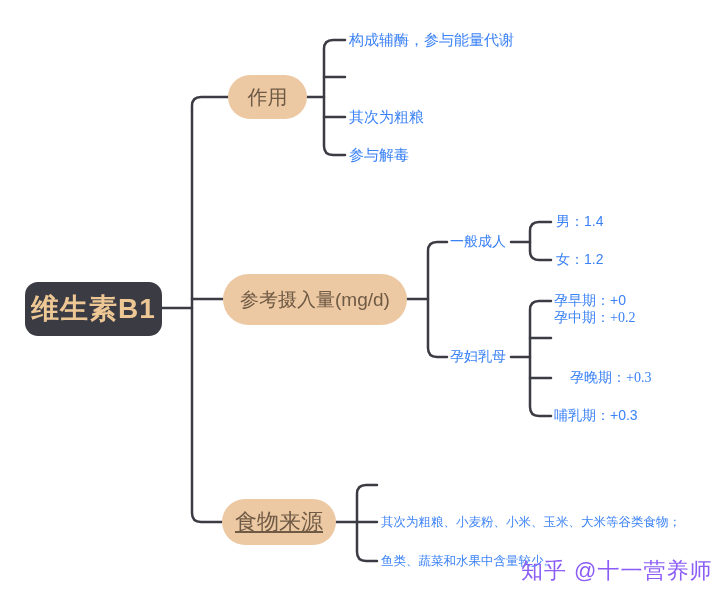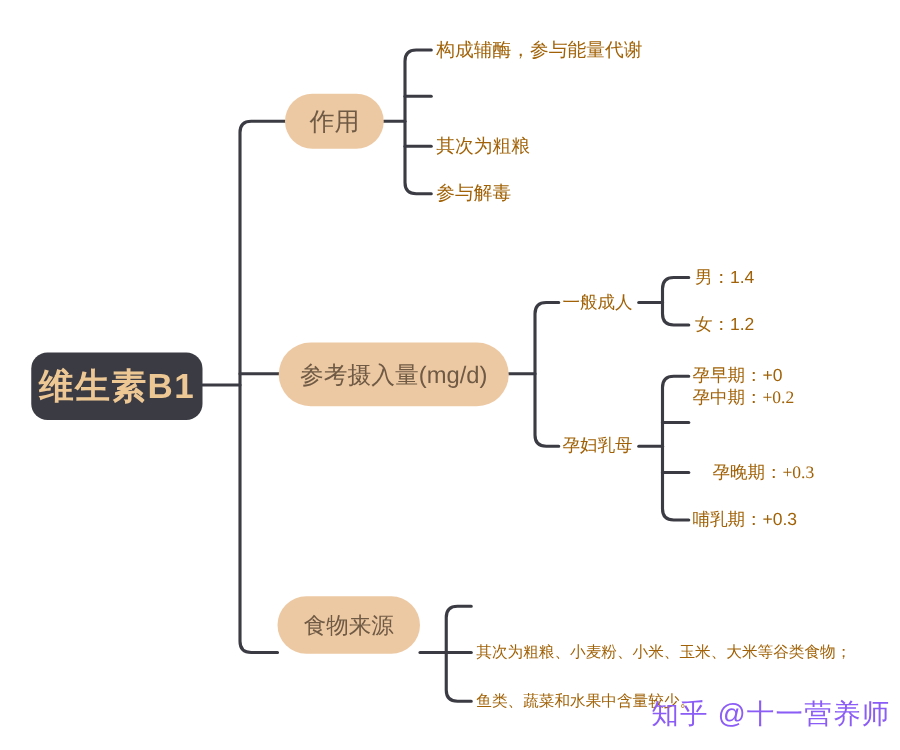--- a/index.html
+++ b/index.html
@@ -31,25 +31,25 @@
   .pill {
     position: absolute;
     background: #edc9a3;
     color: #6f5a45;
     display: flex; align-items: center; justify-content: center;
     white-space: nowrap;
     box-sizing: border-box;
   }
   #pill-effect   { left: 228px; top: 75px;  width: 79px;  height: 44px; border-radius: 22px; font-size: 20px; }
   #pill-intake   { left: 223px; top: 274px; width: 184px; height: 51px; border-radius: 26px; font-size: 19px; }
-  #pill-food     { left: 222px; top: 477px; width: 114px; height: 46px; border-radius: 23px; font-size: 18px; }
+  #pill-food     { left: 222px; top: 499px; width: 114px; height: 46px; border-radius: 23px; font-size: 22px; text-decoration: underline; }
   .leaf {
     position: absolute;
     transform: translateY(-50%);
-    color: #a16207;
+    color: #3b82f6;
     white-space: nowrap;
   }
   .leaf-effect { font-size: 15px; }
   .leaf-intake { font-size: 14px; }
   .leaf-food   { font-size: 12.5px; }
   .watermark {
     position: absolute;
     left: 521px; top: 556px;
     font-size: 22px;
     color: #8b5cf6;

